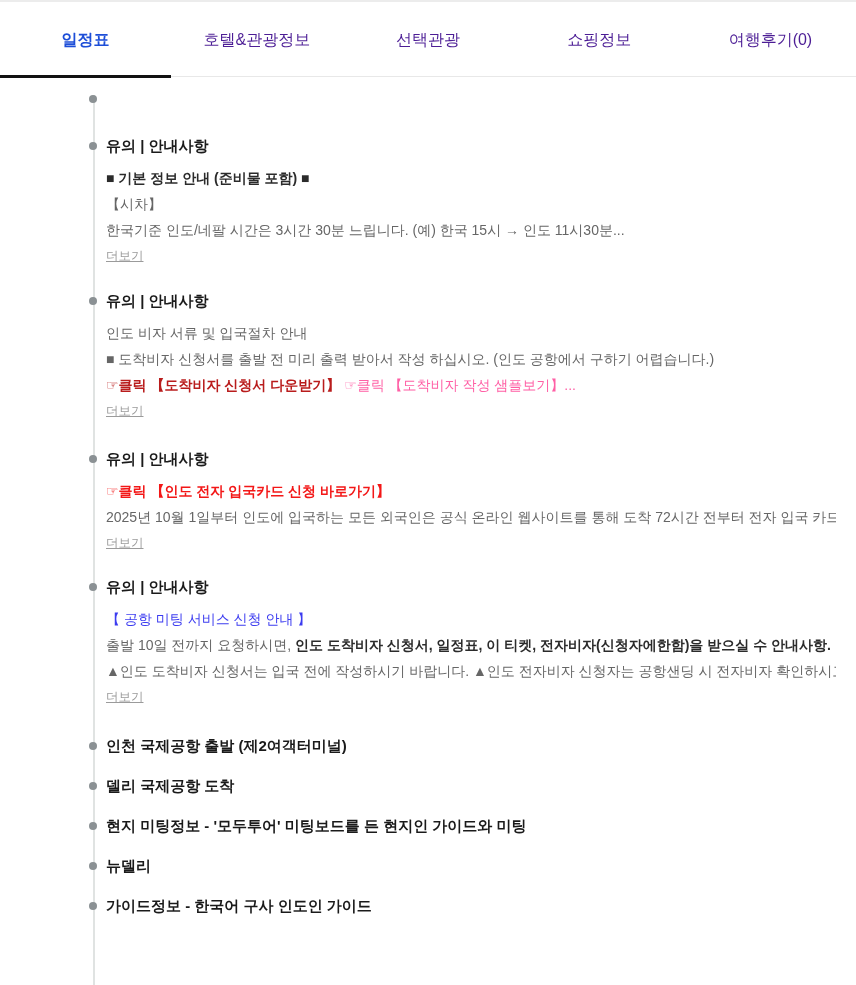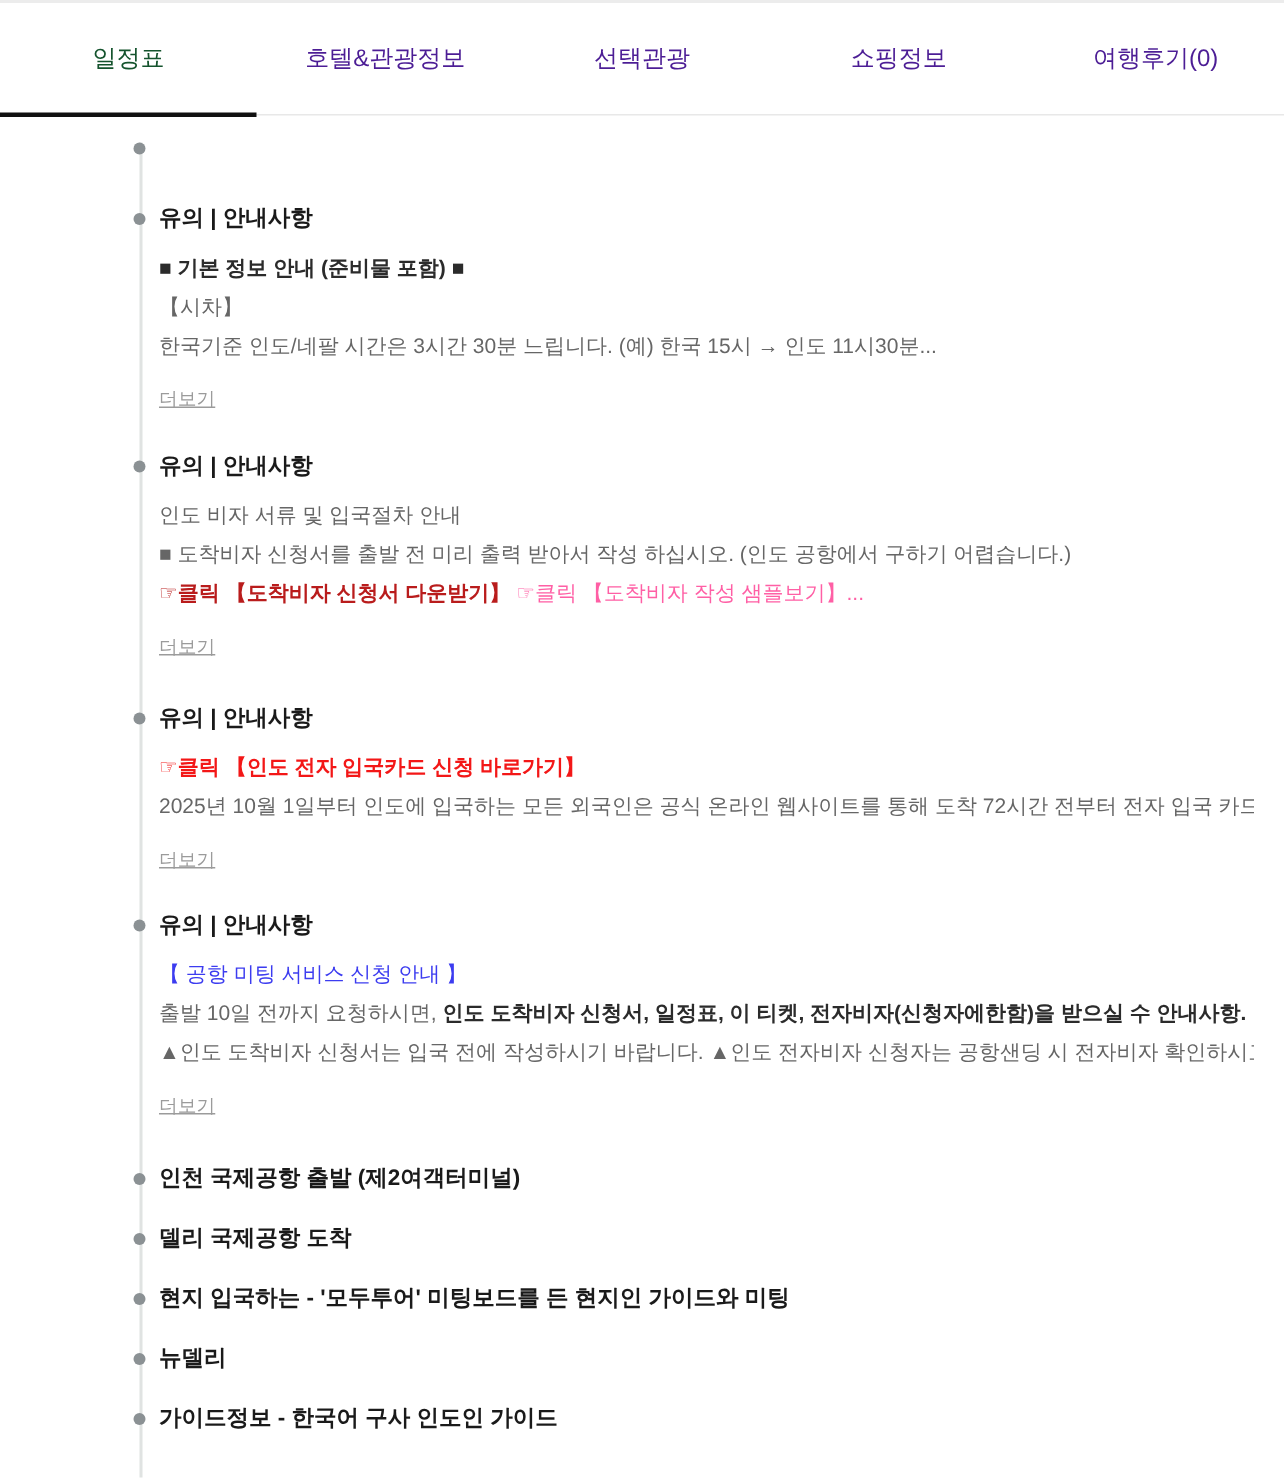--- a/index.html
+++ b/index.html
@@ -22,22 +22,22 @@
     flex: 1 1 20%;
     text-align: center;
     font-size: 16px;
     color: #4c1d95;
     cursor: pointer;
     height: 100%;
     line-height: 75px;
     position: relative;
   }
   .tab.active {
-    color: #14532d;
-    font-weight: 400;
+    color: #1d4ed8;
+    font-weight: 700;
   }
   .tab.active::after {
     content: "";
     position: absolute;
     left: 0; right: 0; bottom: -2px;
     height: 3px;
     background: #111111;
   }
 
   
@@ -84,21 +84,21 @@
     white-space: nowrap;
     overflow: hidden;
   }
   .b-bold   { color: #2b2b2b; font-weight: 700; }
   .b-blue   { color: #3c3cf0; }
   .lnk-magenta { color: #b91c1c; font-weight: 700; cursor: pointer; }
   .lnk-pink    { color: #ff5fa5; cursor: pointer; }
   .lnk-red     { color: #f31717; font-weight: 700; cursor: pointer; }
   .mixed-bold  { color: #2b2b2b; font-weight: 700; }
 
-  .more-row { margin-top: 14px; height: 18px; font-family: Liberation Mono, monospace; }
+  .more-row { margin-top: 4px; height: 18px; font-family: Liberation Mono, monospace; }
   .more-btn {
     font-size: 12.5px;
     color: #9b9b9b;
     text-decoration: underline;
     cursor: pointer;
     background: none; border: none;
     font-family: inherit;
     padding: 0;
   }
 
@@ -192,21 +192,21 @@
     <div class="tl-title">인천 국제공항 출발 (제2여객터미널)</div>
   </div>
 
   <div class="tl-item event ev">
     <span class="dot"></span>
     <div class="tl-title">델리 국제공항 도착</div>
   </div>
 
   <div class="tl-item event ev">
     <span class="dot"></span>
-    <div class="tl-title">현지 입국하는 - '모두투어' 미팅보드를 든 현지인 가이드와 미팅</div>
+    <div class="tl-title">현지 미팅정보 - '모두투어' 미팅보드를 든 현지인 가이드와 미팅</div>
   </div>
 
   <div class="tl-item event ev">
     <span class="dot"></span>
     <div class="tl-title">뉴델리</div>
   </div>
 
   <div class="tl-item event ev">
     <span class="dot"></span>
     <div class="tl-title">가이드정보 - 한국어 구사 인도인 가이드</div>

